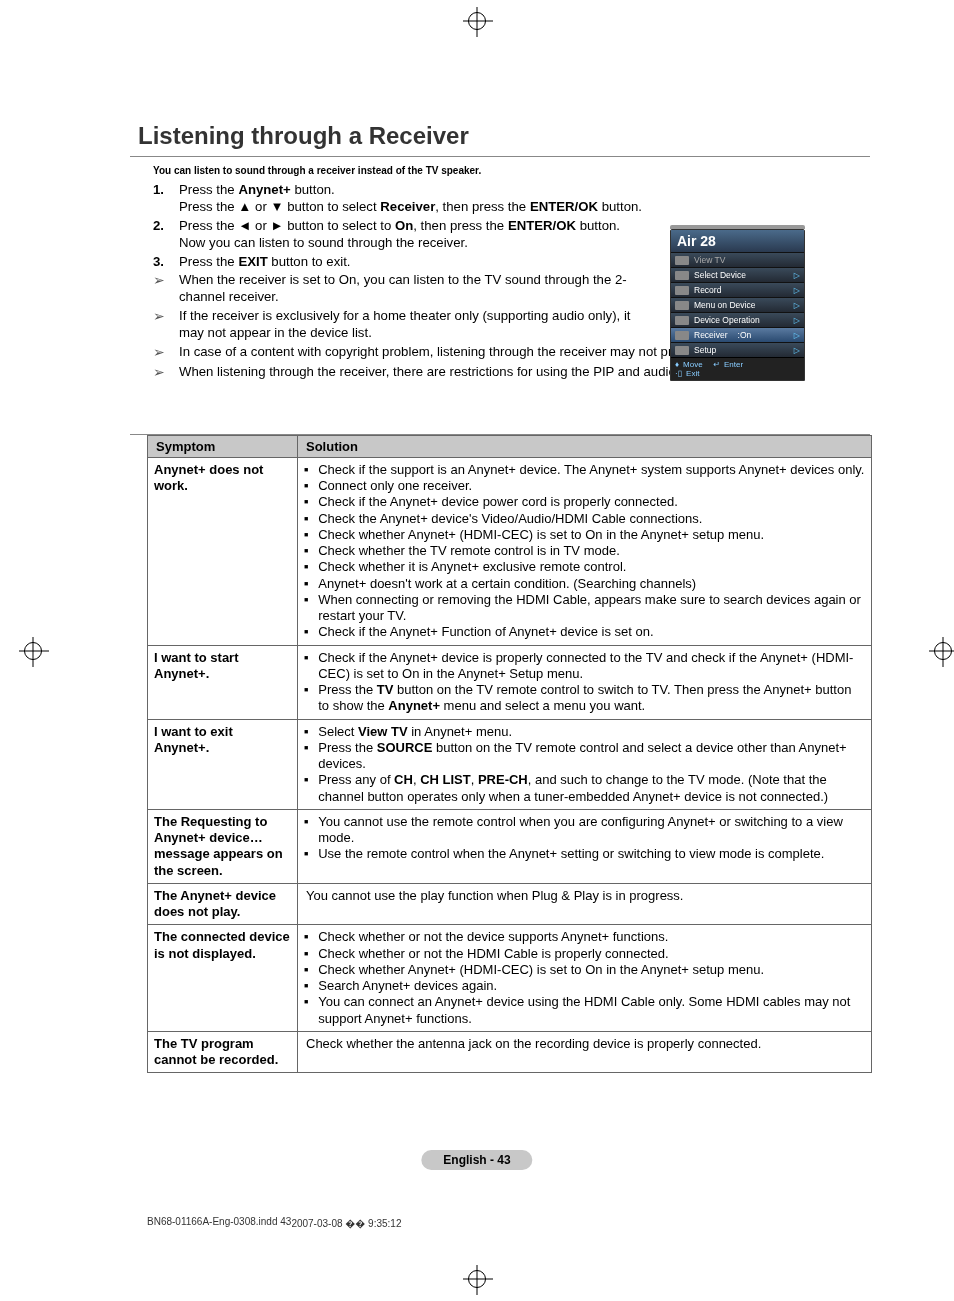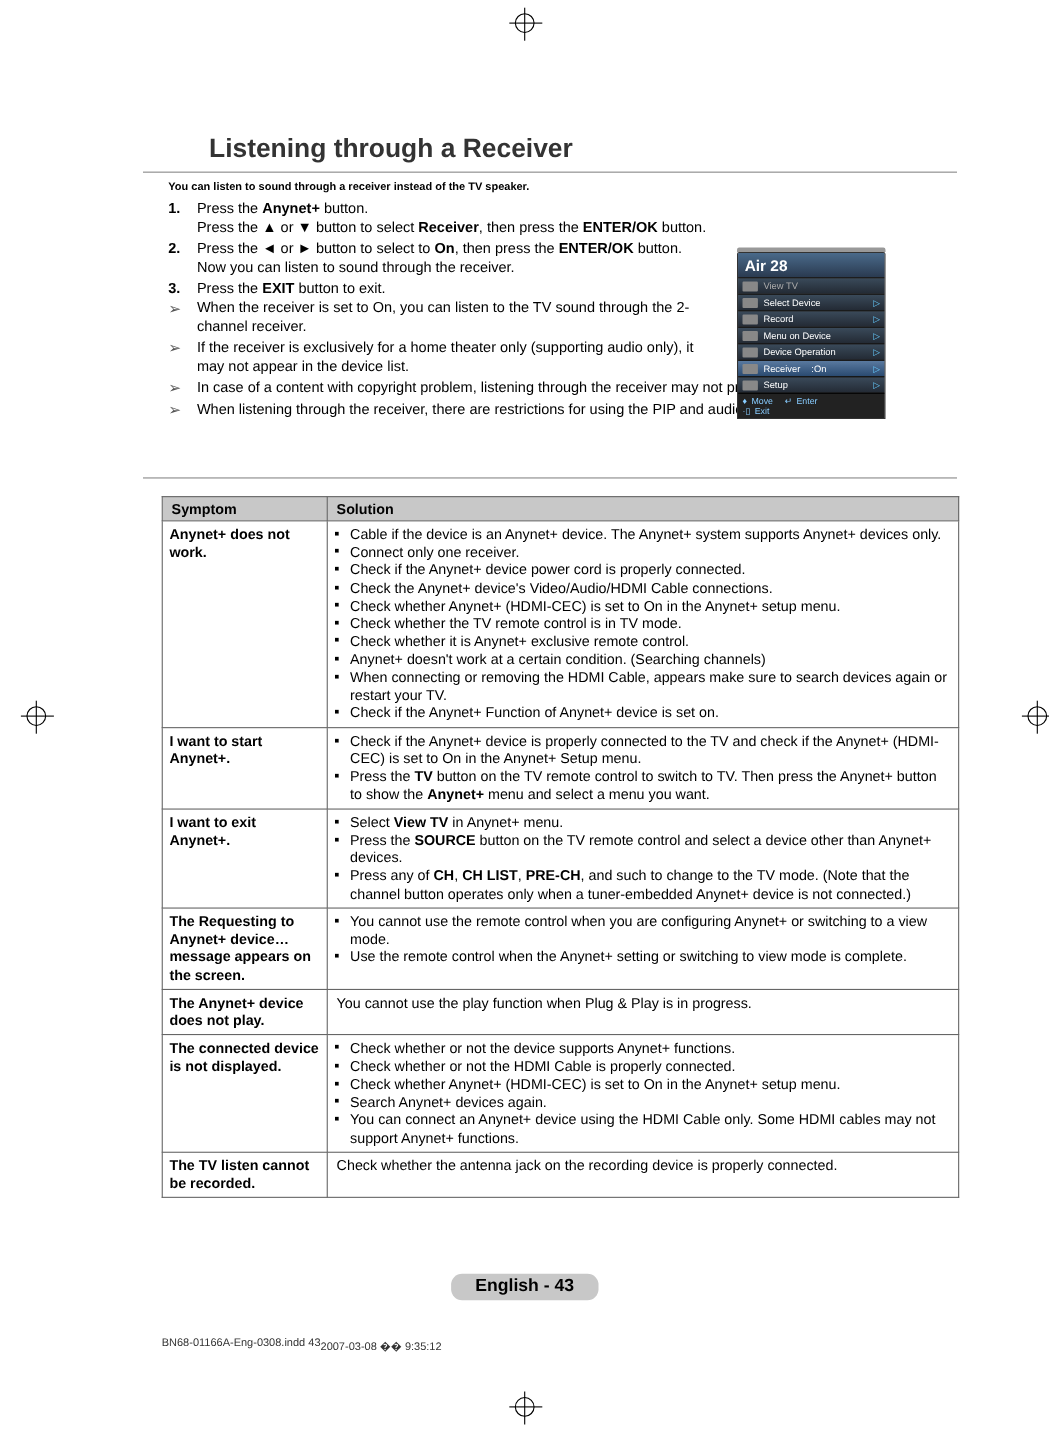--- a/index.html
+++ b/index.html
@@ -8,21 +8,21 @@
   .reg-mark { position:absolute; width:18px; height:18px; border-radius:50%; border:1px solid #000; }
   .reg-mark::before { content:""; position:absolute; left:50%; top:-6px; width:1px; height:30px; background:#000; transform:translateX(-50%);}
   .reg-mark::after { content:""; position:absolute; top:50%; left:-6px; height:1px; width:30px; background:#000; transform:translateY(-50%);}
   .reg-top { top: 12px; left: 468px; }
   .reg-left { top: 642px; left: 24px; }
   .reg-right { top: 642px; right: 2px; }
   .reg-bottom { bottom: 13px; left: 468px; }
 
   .section { margin-top: 92px; }
   .section2 { margin-top: 50px; }
-  .heading-wrap { display:flex; align-items:flex-end; margin-left: 45px; gap: 40px; }
+  .heading-wrap { display:flex; align-items:flex-end; margin-left: 33px; }
   .heading-bar { width: 6px; background: #8a8a8a; margin-right: 14px; }
   h2 { font-size: 24px; font-weight: bold; color: #333; padding-bottom:4px; }
   .heading-underline { border-bottom: 1px solid #888; margin-left:45px; margin-top:2px; width: 740px;}
   .intro { font-weight: bold; font-size: 10px; margin: 8px 0 6px 68px; }
   .steps { margin-left: 68px; width: 500px; font-size: 13.2px; line-height: 1.28; }
   .step-row { display:flex; margin-bottom:2px;}
   .step-num { font-weight:bold; width:26px; flex-shrink:0;}
   .step-body {}
   .notes { margin-left: 68px; width: 720px; font-size: 13.2px; line-height:1.28;}
   .note-row { display:flex; margin-bottom:2px;}
@@ -43,21 +43,21 @@
 
   .table { margin-left:62px; width: 725px; border-collapse: collapse; font-size:13px; }
   .table th { background:#c8c8c8; text-align:left; padding:3px 8px; font-weight:bold; border:1px solid #666;}
   .table td { border:1px solid #666; padding:4px 6px; vertical-align:top; line-height:1.25;}
   .sym { font-weight:bold; width:150px;}
   .sol ul { list-style:none; padding-left:0;}
   .sol li { display:flex; }
   .sol li::before { content:"■"; font-size:7px; margin-right:10px; margin-top:4px; flex-shrink:0;}
   .sol-plain { padding-left:2px;}
 
-  .page-badge { position:absolute; bottom:88px; left:50%; transform:translateX(-50%); background:#c8c8c8; border-radius:10px; padding:3px 22px; font-size:16px; font-weight:bold;}
+  .page-badge { position:absolute; bottom:100px; left:50%; transform:translateX(-50%); background:#c8c8c8; border-radius:10px; padding:3px 22px; font-size:12px; font-weight:bold;}
   .footer-line { position:absolute; bottom:40px; left:62px; right:40px; display:flex; font-size:10px; color:#333;}
 </style>
 </head>
 <body>
 
 <div class="reg-mark reg-top"></div>
 <div class="reg-mark reg-left"></div>
 <div class="reg-mark reg-right"></div>
 <div class="reg-mark reg-bottom"></div>
 
@@ -162,34 +162,34 @@
       </div>
     </div>
   </div>
 
   <div class="section2">
     <div class="heading-wrap">
       <div class="heading-bar"></div>
     </div>
     <div class="heading-underline"></div>
 
-    <table class="table" style="margin-top:16px">
+    <table class="table" style="margin-top:0">
       <tbody>
           <tr>
         <th class="sym">Symptom</th>
         <th>Solution</th>
       </tr>
       </tbody>
         <tbody id="trouble-rows">
           <tr>
             <td class="sym">Anynet+ does not work.</td>
             <td class="sol">
               <ul>
                 <li>
-                  <span>Cable if the device is an Anynet+ device. The Anynet+ system supports Anynet+ devices only.</span>
+                  <span>Check if the support is an Anynet+ device. The Anynet+ system supports Anynet+ devices only.</span>
                 </li>
                 <li>
                   <span>Connect only one receiver.</span>
                 </li>
                 <li>
                   <span>Check if the Anynet+ device power cord is properly connected.</span>
                 </li>
                 <li>
                   <span>Check the Anynet+ device's Video/Audio/HDMI Cable connections.</span>
                 </li>
@@ -278,21 +278,21 @@
                 <li>
                   <span>Search Anynet+ devices again.</span>
                 </li>
                 <li>
                   <span>You can connect an Anynet+ device using the HDMI Cable only. Some HDMI cables may not support Anynet+ functions.</span>
                 </li>
               </ul>
             </td>
           </tr>
           <tr>
-            <td class="sym">The TV listen cannot be recorded.</td>
+            <td class="sym">The TV program cannot be recorded.</td>
             <td class="sol">
               <div class="sol-plain">Check whether the antenna jack on the recording device is properly connected.</div>
             </td>
           </tr>
         </tbody>
     </table>
   </div>
 
   <div class="page-badge">English - 43</div>
 

